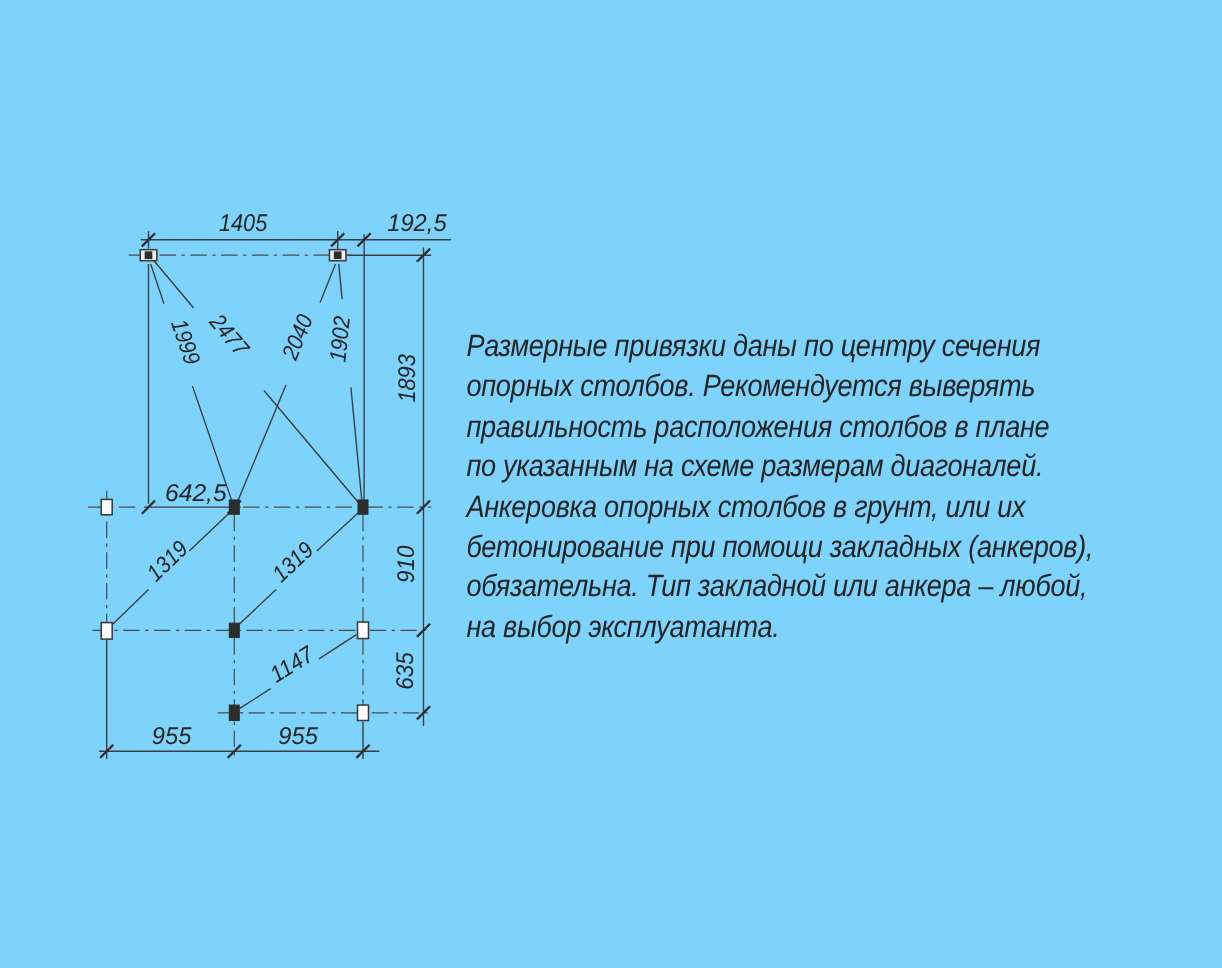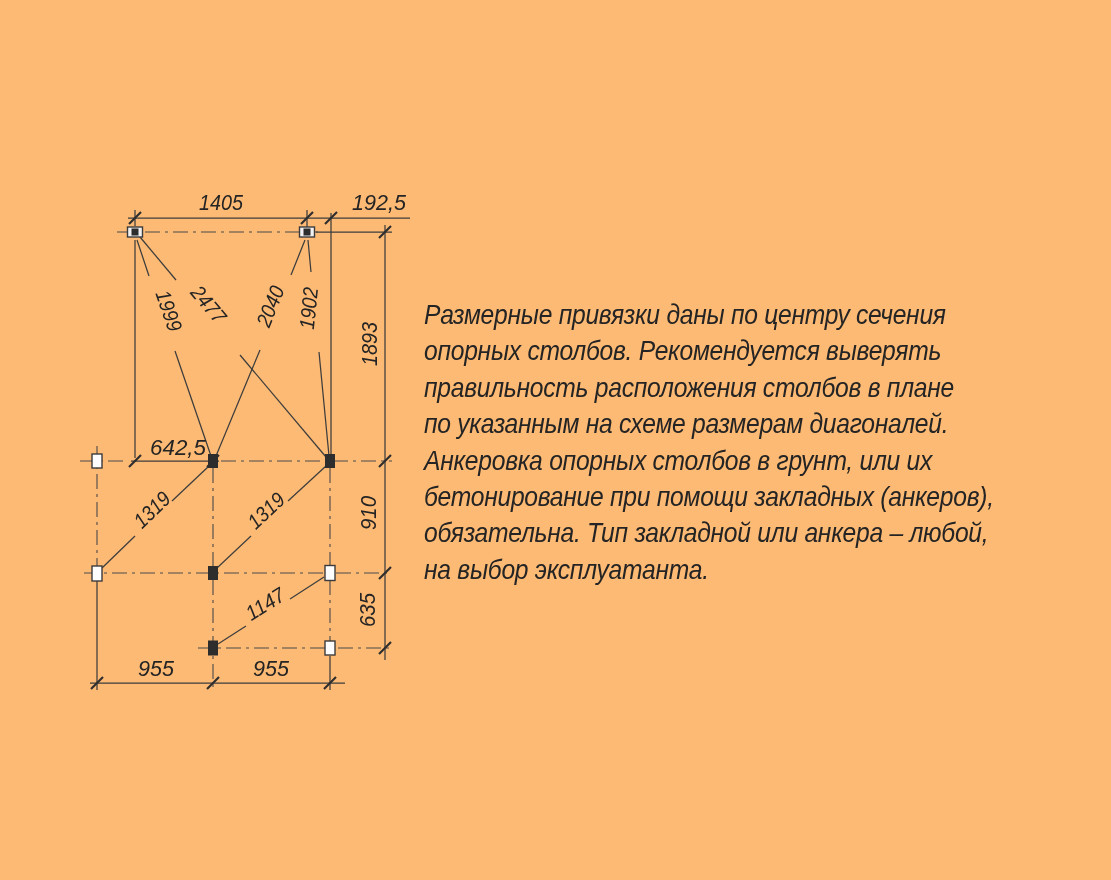--- a/index.html
+++ b/index.html
@@ -8,21 +8,21 @@
     width: 1111px;
     height: 880px;
     background: #fcfcfc;
     overflow: hidden;
     font-family: "Liberation Sans", sans-serif;
   }
   .stage {
     position: relative;
     width: 1111px;
     height: 880px;
-    background: #fdba74;
+    background: #7dd3fc;
   }
   svg.plan {
     position: absolute;
     left: 0;
     top: 0;
   }
   
   .thin  { stroke: #3d3d3d; stroke-width: 1.25; fill: none; }
   .cl    { stroke: #4a4a4a; stroke-width: 1.1; fill: none; stroke-dasharray: 15 5 3 5; }
   .tick  { stroke: #2e2e2e; stroke-width: 2.1; fill: none; }

